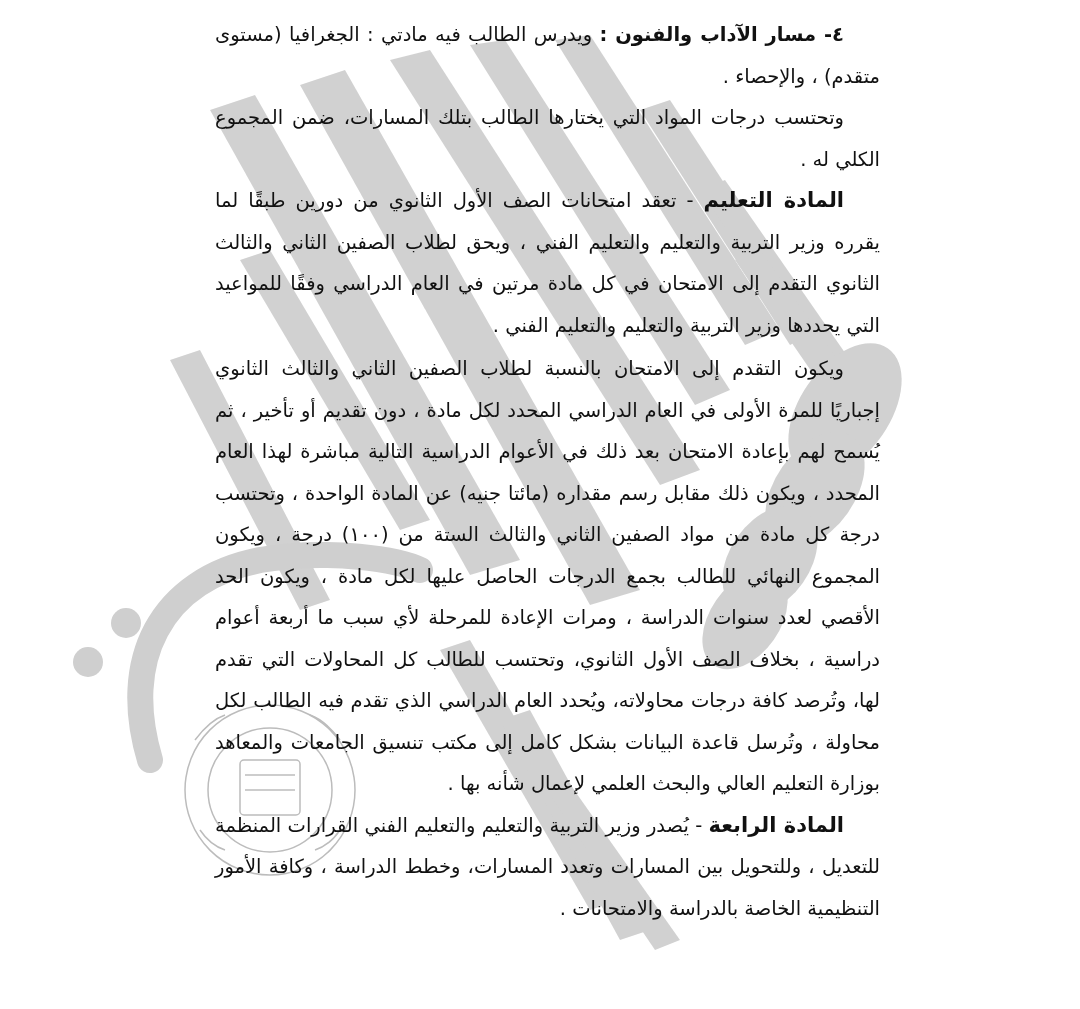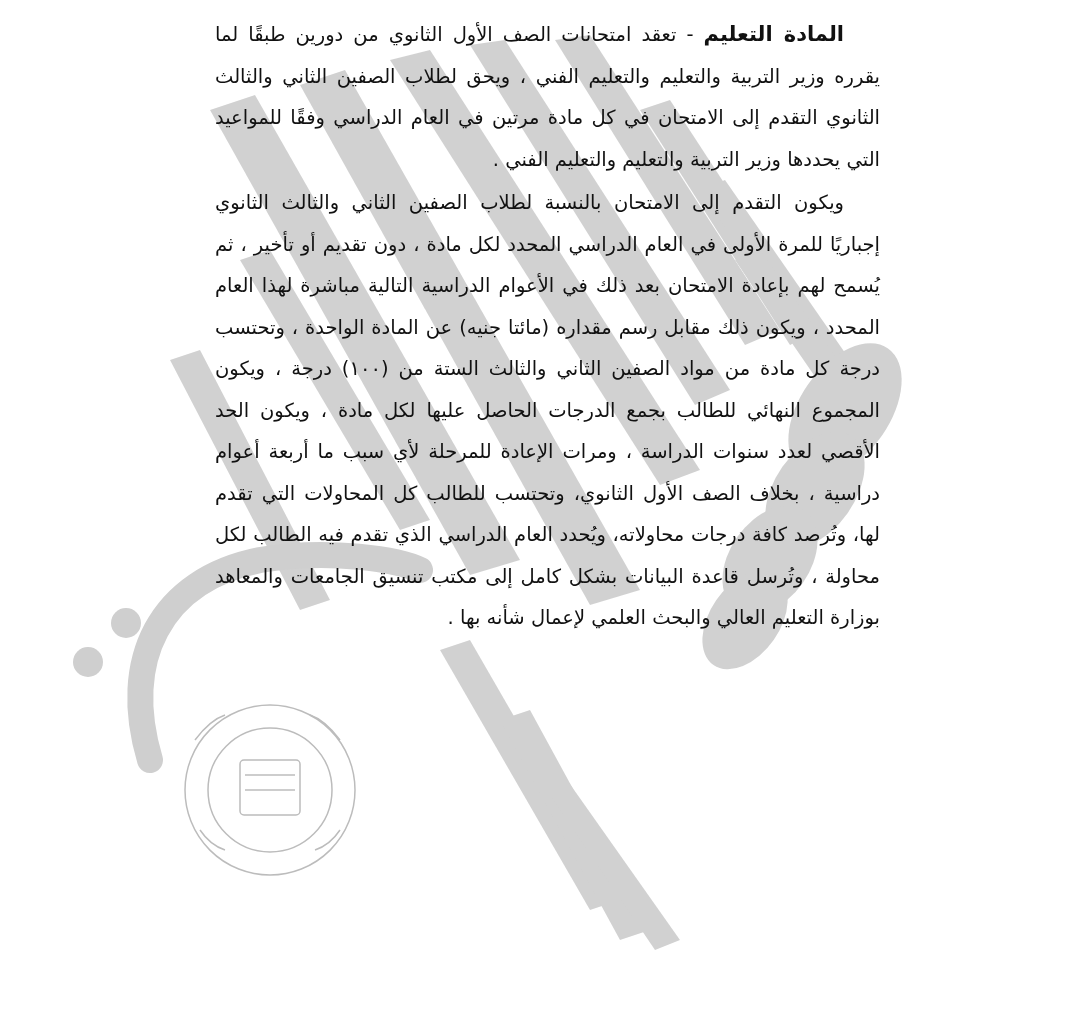--- a/index.html
+++ b/index.html
@@ -90,26 +90,35 @@
       <rect x="240" y="760" width="60" height="55" rx="4"></rect>
       <line x1="245" y1="775" x2="295" y2="775"></line>
       <line x1="245" y1="790" x2="295" y2="790"></line>
       <path d="M 195,740 q 15,-20 30,-25 M 200,830 q 10,15 25,20 M 340,740 q -15,-20 -30,-25 M 340,830 q -10,15 -25,20"></path>
     </g>
   </svg>
 </div>
 
 <div class="page">
 
+  <p class="para indent">
+    <span class="bold">٤- مسار الآداب والفنون :</span><span> ويدرس الطالب فيه مادتي : الجغرافيا (مستوى متقدم) ، والإحصاء .</span>
+  </p>
 
+  <p class="para indent">
+    <span>وتحتسب درجات المواد التي يختارها الطالب بتلك المسارات، ضمن المجموع الكلي له .</span>
+  </p>
 
   <p class="para indent">
     <span class="article-title">المادة التعليم</span><span> - تعقد امتحانات الصف الأول الثانوي من دورين طبقًا لما يقرره وزير التربية والتعليم والتعليم الفني ، ويحق لطلاب الصفين الثاني والثالث الثانوي التقدم إلى الامتحان في كل مادة مرتين في العام الدراسي وفقًا للمواعيد التي يحددها وزير التربية والتعليم والتعليم الفني .</span>
   </p>
 
   <div class="gap"></div>
 
   <p class="para indent">
     <span>ويكون التقدم إلى الامتحان بالنسبة لطلاب الصفين الثاني والثالث الثانوي إجباريًا للمرة الأولى في العام الدراسي المحدد لكل مادة ، دون تقديم أو تأخير ، ثم يُسمح لهم بإعادة الامتحان بعد ذلك في الأعوام الدراسية التالية مباشرة لهذا العام المحدد ، ويكون ذلك مقابل رسم مقداره (مائتا جنيه) عن المادة الواحدة ، وتحتسب درجة كل مادة من مواد الصفين الثاني والثالث الستة من (١٠٠) درجة ، ويكون المجموع النهائي للطالب بجمع الدرجات الحاصل عليها لكل مادة ، ويكون الحد الأقصي لعدد سنوات الدراسة ، ومرات الإعادة للمرحلة لأي سبب ما أربعة أعوام دراسية ، بخلاف الصف الأول الثانوي، وتحتسب للطالب كل المحاولات التي تقدم لها، وتُرصد كافة درجات محاولاته، ويُحدد العام الدراسي الذي تقدم فيه الطالب لكل محاولة ، وتُرسل قاعدة البيانات بشكل كامل إلى مكتب تنسيق الجامعات والمعاهد بوزارة التعليم العالي والبحث العلمي لإعمال شأنه بها .</span>
   </p>
 
+  <p class="para indent">
+    <span class="article-title">المادة الرابعة</span><span> - يُصدر وزير التربية والتعليم والتعليم الفني القرارات المنظمة للتعديل ، وللتحويل بين المسارات وتعدد المسارات، وخطط الدراسة ، وكافة الأمور التنظيمية الخاصة بالدراسة والامتحانات .</span>
+  </p>
 
 </div>
 
 </body></html>

